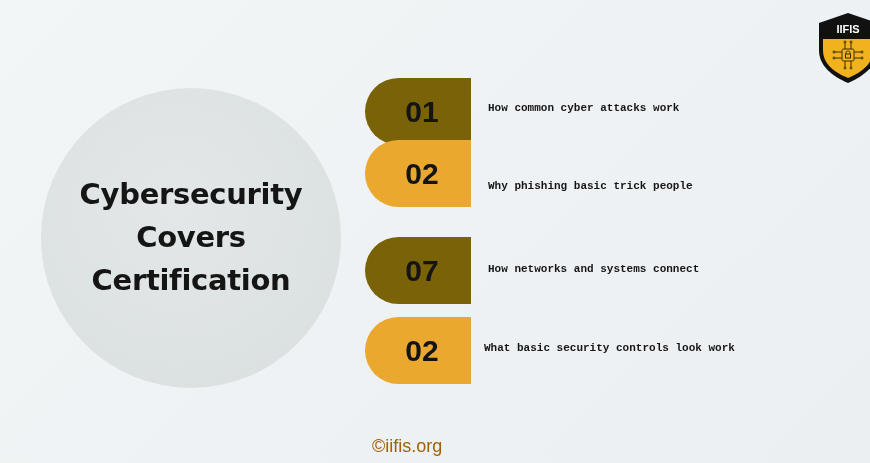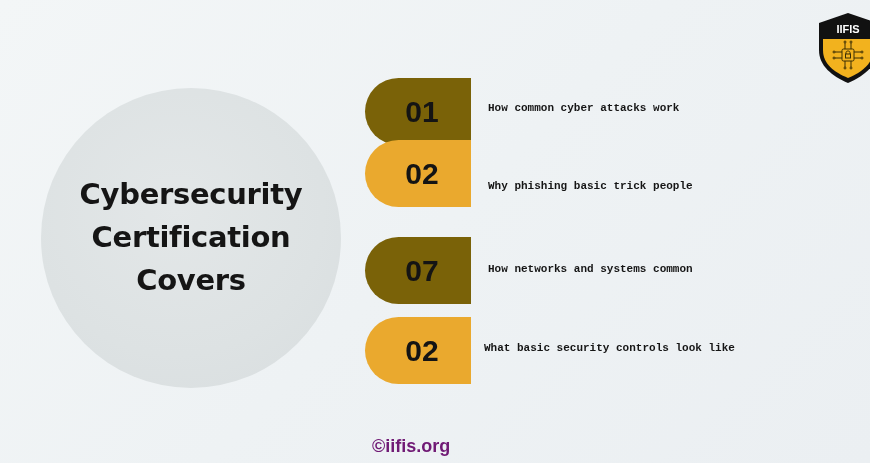--- a/index.html
+++ b/index.html
@@ -74,23 +74,23 @@
       left: 817px;
       top: 12px;
       width: 62px;
       height: 72px;
     }
     .footer {
       position: absolute;
       left: 372px;
       top: 436px;
       font-family: "Liberation Sans", sans-serif;
-      font-weight: bold;
+      font-weight: normal;
       font-size: 18px;
-      color: #701a75;
+      color: #a16207;
       white-space: nowrap;
     }
   </style>
 </head>
 <body>
 
 <div class="logo">
   <svg width="62" height="72" viewBox="0 0 62 72">
     <path d="M31 1 L60 11 L60 38 C60 54 47 64 31 71 C15 64 2 54 2 38 L2 11 Z" fill="#111111"></path>
     <path d="M6 27 L56 27 L56 38 C56 52 45 60 31 66 C17 60 6 52 6 38 Z" fill="#f2b21e"></path>
@@ -115,38 +115,38 @@
       <circle cx="34" cy="56" r="1"></circle>
       <path d="M29 42 L29 40.5 C29 38.5 33 38.5 33 40.5 L33 42"></path>
       <rect x="28.5" y="42" width="5" height="4"></rect>
     </g>
   </svg>
 </div>
 
 <div class="circle">
   <div class="circle-title">
     <span>Cybersecurity</span>
+    <span>Covers</span>
     <span>Certification</span>
-    <span>Covers</span>
   </div>
 </div>
 
 <div class="pill dark" style="top:78px;">
   <span class="pill-num">01</span>
 </div>
 <div class="item-text" style="left:488px; top:102px;">How common cyber attacks work</div>
 
 <div class="pill gold" style="top:140px;text-align:center;">
   <span class="pill-num">02</span>
 </div>
 <div class="item-text" style="left:488px; top:180px;">Why phishing basic trick people</div>
 
 <div class="pill dark" style="top:237px;">
   <span class="pill-num">07</span>
 </div>
-<div class="item-text" style="left:488px; top:263px;">How networks and systems common</div>
+<div class="item-text" style="left:488px; top:263px;">How networks and systems connect</div>
 
 <div class="pill gold" style="top:317px;">
   <span class="pill-num">02</span>
 </div>
-<div class="item-text" style="left:484px; top:342px;">What basic security controls look like</div>
+<div class="item-text" style="left:484px; top:342px;">What basic security controls look work</div>
 
 <div class="footer">©iifis.org</div>
 
 </body></html>

